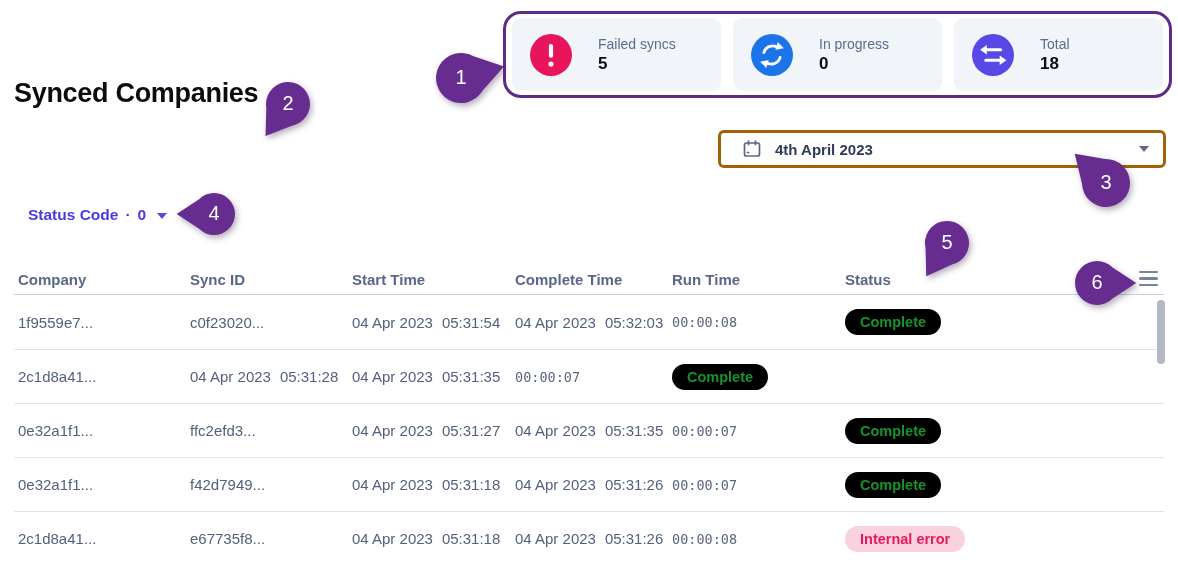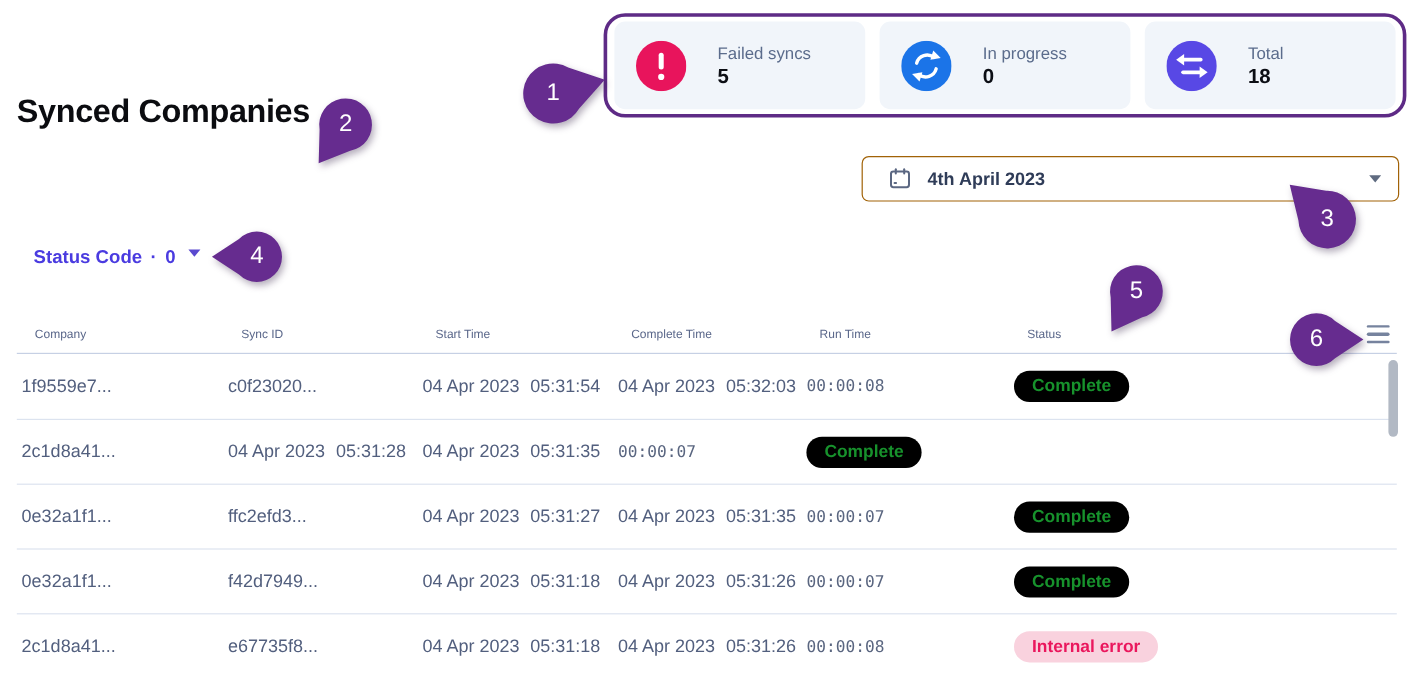--- a/index.html
+++ b/index.html
@@ -22,37 +22,37 @@
   .stat-value{font-size:17px;font-weight:800;color:#0c0e14;}
 
   
   .search-box{position:absolute;left:14px;top:130px;width:688px;height:38px;box-sizing:border-box;
               border:1px solid #d9dfe9;border-radius:6px;background:#fff;
               display:flex;align-items:center;padding:0 12px 0 24px;gap:14px;}
   .search-box input{border:none;outline:none;flex:1;font-size:15px;color:#33405c;
                     font-family:"Liberation Sans", sans-serif;background:transparent;}
   .search-box input::placeholder{color:#9aa4b8;}
   .date-box{position:absolute;left:718px;top:130px;width:448px;height:38px;box-sizing:border-box;
-            border:1px solid #a16207;border-radius:6px;background:#fff;cursor:pointer;
+            border:3px solid #a16207;border-radius:6px;background:#fff;cursor:pointer;
             display:flex;align-items:center;padding:0 14px 0 22px;gap:14px;}
   .date-value{font-size:15px;font-weight:600;color:#2f3c58;flex:1;}
   .caret{width:0;height:0;border-left:5px solid transparent;border-right:5px solid transparent;
          border-top:6px solid #5f6b80;}
 
   
-  .filter{position:absolute;left:28px;top:206px;display:flex;gap:7px;
+  .filter{position:absolute;left:28px;top:206px;display:flex;align-items:center;gap:7px;
           color:#4a3be0;font-size:15.5px;font-weight:800;cursor:pointer;}
   .filter .caret{border-top-color:#5a49cf;margin-left:4px;margin-top:2px;}
 
   
   .table{position:absolute;left:14px;top:264px;width:1150px;}
   .thead{position:relative;display:grid;grid-template-columns:172px 162px 163px 157px 173px 1fr;
          align-items:center;height:31px;padding-left:4px;box-sizing:border-box;
          border-bottom:1.5px solid #c6d0e4;}
-  .th{font-size:10px;font-weight:400;color:#5a678a;margin-left:11px;}
+  .th{font-size:15px;font-weight:700;color:#5a678a;}
   .burger{position:absolute;right:6px;top:6px;width:19px;height:17px;display:flex;
           flex-direction:column;justify-content:space-between;cursor:pointer;padding:1px 0;box-sizing:border-box;}
   .burger i{display:block;height:2.4px;background:#76839e;border-radius:2px;}
   .trow{display:grid;grid-template-columns:172px 162px 163px 157px 173px 1fr;align-items:center;
         height:54px;padding-left:4px;box-sizing:border-box;border-top:1.5px solid #dce3ef;}
   .trow:first-child{border-top:none;}
   .cell{font-size:15px;color:#525f7e;}
   .cell.time{display:flex;gap:9px;}
   .cell.mono{font-family:"DejaVu Sans Mono", monospace;font-size:13.5px;color:#5a6680;}
   .badge{display:inline-block;padding:5px 15px;border-radius:14px;font-size:14.5px;font-weight:700;}

